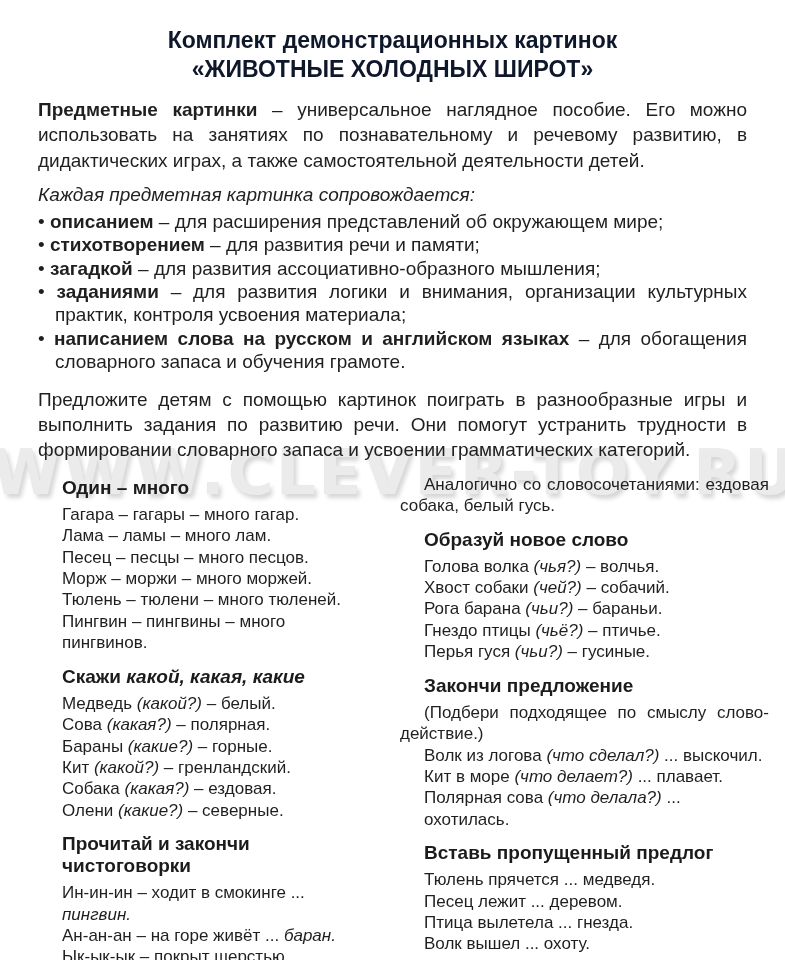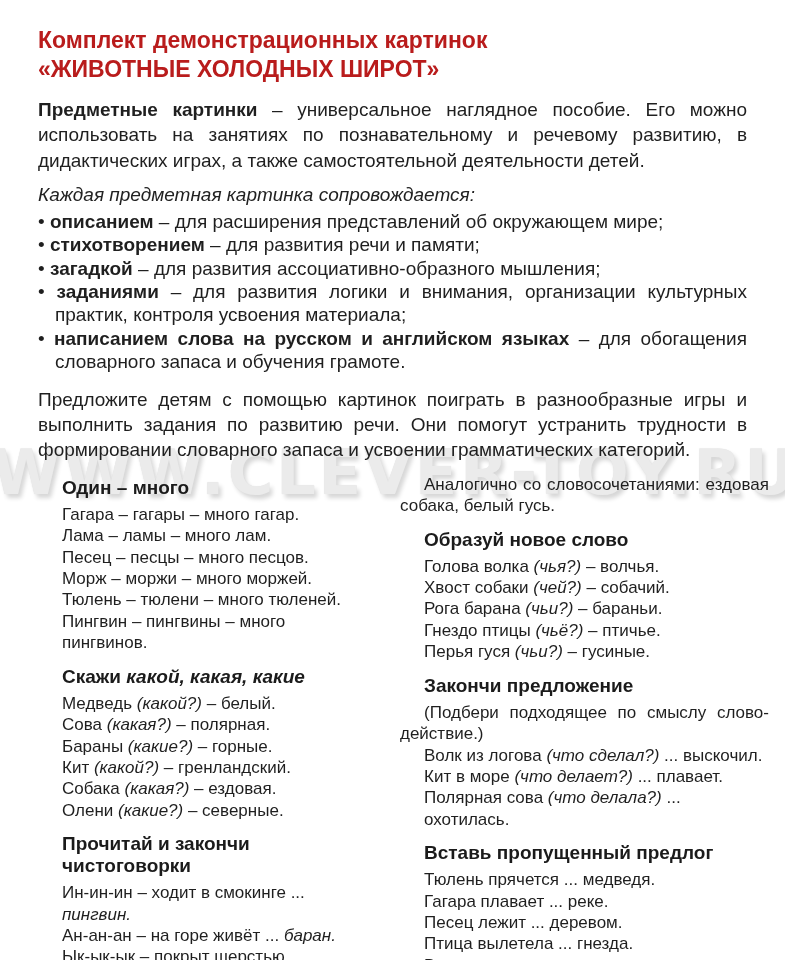--- a/index.html
+++ b/index.html
@@ -21,22 +21,22 @@
     font-family:"DejaVu Sans", sans-serif;
     font-weight:800;
     font-size:62px;
     letter-spacing:3px;
     white-space:nowrap;
     color:#ebebeb;
     text-shadow:0 0 1px #dedede, 3px 4px 4px #d7d7d7;
     user-select:none;
   }
   .title{
-    font-weight:700;
-    font-size:23px;line-height:1.26;color:#b91c1c;
+    text-align:center;font-weight:700;
+    font-size:23px;line-height:1.26;color:#0f172a;
     padding-right:22px;
   }
   .intro-p{
     font-size:19px;line-height:1.34;text-align:justify;
     margin:13px 0 0;width:709px;color:#1f1f1f;
   }
   .lead{font-size:19px;line-height:1.3;margin:10px 0 2px;width:709px;font-style:italic;}
   .bullets{width:709px;}
   .bullet{
     font-size:19px;line-height:1.23;text-align:justify;
@@ -137,21 +137,20 @@
           <div>
               <div class="line"><span>Волк из логова </span><span class="si">(что сделал?)</span><span> ... выскочил.</span></div>
               <div class="line"><span>Кит в море </span><span class="si">(что делает?)</span><span> ... плавает.</span></div>
               <div class="line"><span>Полярная сова </span><span class="si">(что делала?)</span><span> ... охотилась.</span></div>
             </div>
         </section>
         <section class="sec">
           <h3 class="h"><span class="sb">Вставь пропущенный предлог</span></h3>
           <div>
               <div class="line"><span>Тюлень прячется ... медведя.</span></div>
-              <div class="line"><span>Гагара плавает ... реке.</span></div>
               <div class="line"><span>Песец лежит ... деревом.</span></div>
               <div class="line"><span>Птица вылетела ... гнезда.</span></div>
               <div class="line"><span>Волк вышел ... охоту.</span></div>
             </div>
         </section>
 
       </div>
 
     </div>
   </div>

